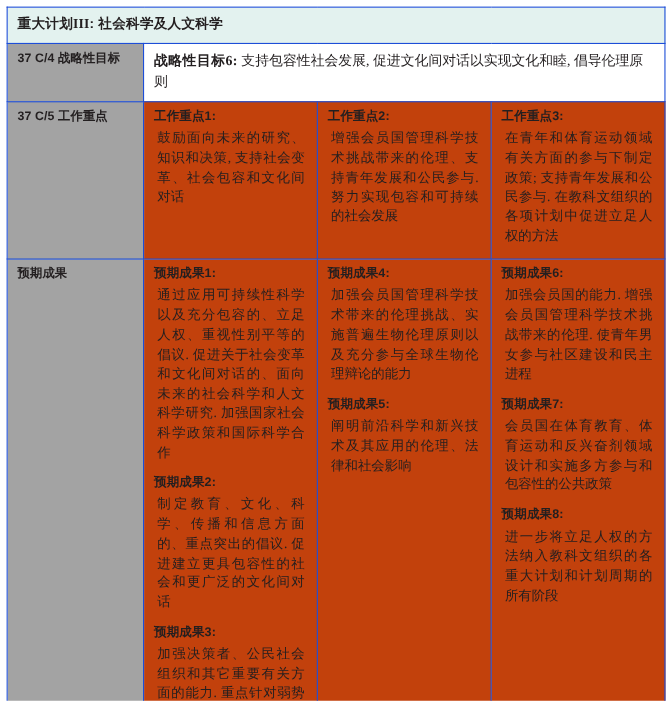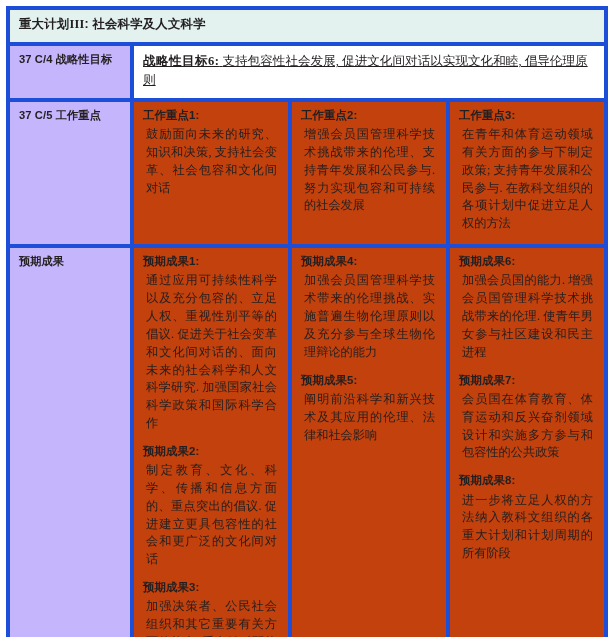--- a/index.html
+++ b/index.html
@@ -26,21 +26,21 @@
 
   table.grid {
     width: 598px;
     border-collapse: collapse;
     table-layout: fixed;
     border: 1px solid #63c6bd;
   }
 
   table.grid td {
     vertical-align: top;
-    border: 4px solid #1d4ed8;
+    border: 1px solid #1d4ed8;
     padding: 6px 8px 8px 9px;
     line-height: 1.42;
     font-size: 11.2px;
   }
 
   
   col.c-label { width: 124px; }
   col.c-a     { width: 158px; }
   col.c-b     { width: 158px; }
   col.c-c     { width: 158px; }
@@ -57,21 +57,21 @@
     letter-spacing: .2px;
     color: #231f20;
   }
   .plan-title .roman {
     font-family: "Liberation Serif", "DejaVu Serif", serif;
     font-weight: bold;
   }
 
   
   td.stub {
-    background: #c4b5fd;
+    background: #a3a3a3;
     font-weight: bold;
     font-size: 11.6px;
     letter-spacing: .1px;
     padding: 7px 8px 8px 11px;
     line-height: 1.5;
   }
 
   
   td.content { background: #c2410c; }
 
@@ -91,21 +91,20 @@
     line-height: 1.46;
     margin: 3px;
     text-align: justify;
     text-justify: inter-ideograph;
   }
 
   
   td.objective {
     background: #ffffff;
     padding: 7px 9px 9px 10px;
-    text-decoration: underline;
   }
   .obj-line {
     font-family: "Liberation Serif", "DejaVu Serif", serif;
     font-size: 12.6px;
     line-height: 1.5;
     margin: 0;
   }
   .obj-line .obj-head {
     font-weight: bold;
     letter-spacing: .4px;

